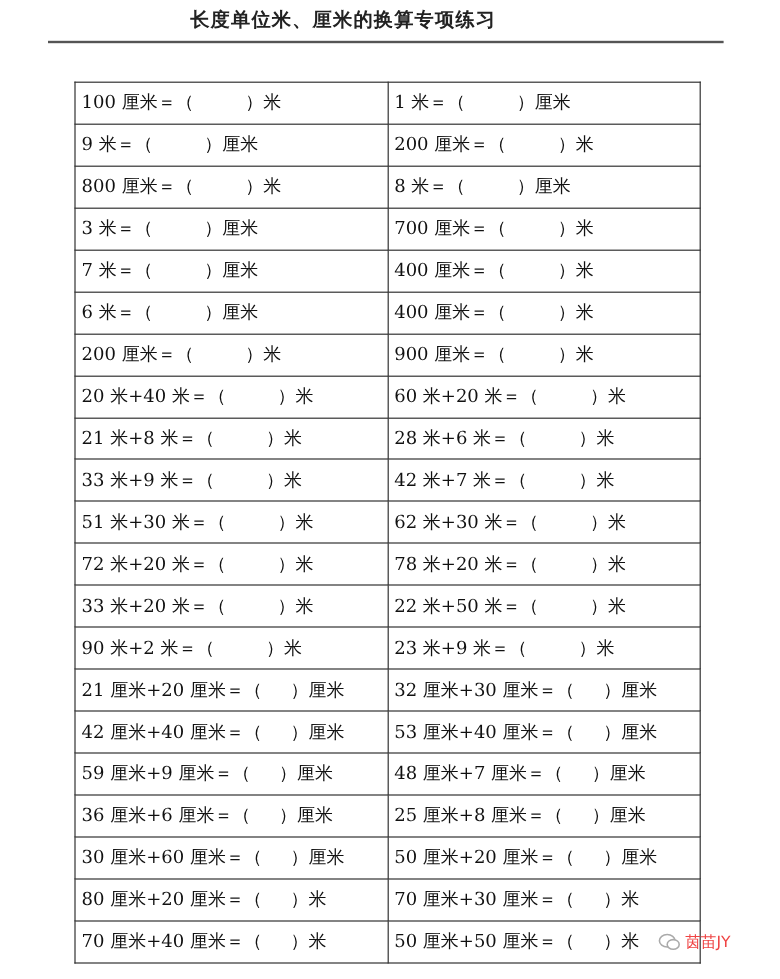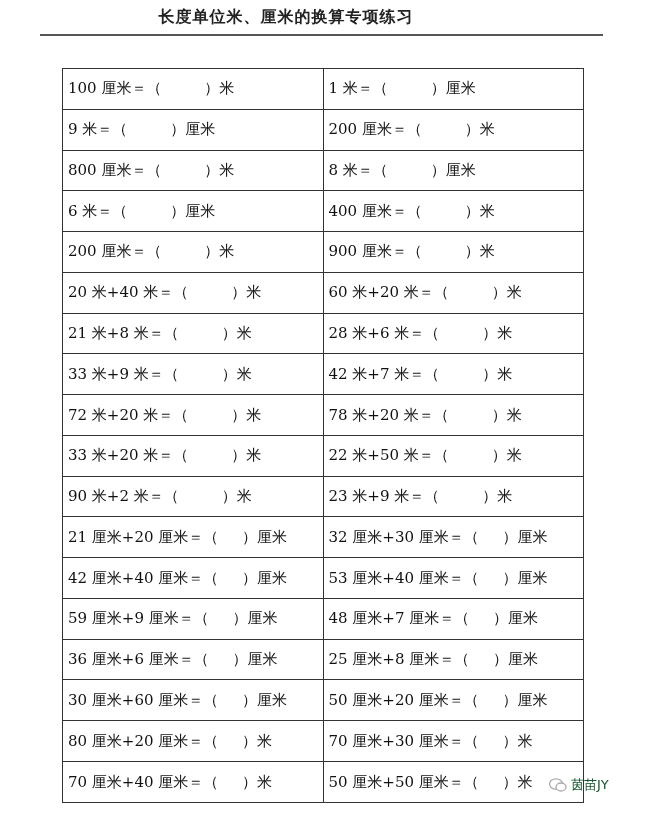--- a/index.html
+++ b/index.html
@@ -7,21 +7,21 @@
          font-family:"DejaVu Serif","Liberation Serif",serif; color:#111; }
   .title { position:absolute; top:7px; left:0; width:572px; text-align:center;
            font-family:"DejaVu Sans","Liberation Sans",sans-serif; font-weight:bold;
            font-size:16px; letter-spacing:1px; color:#222; }
   .rule { position:absolute; top:34px; left:40px; width:563px; height:2px; background:#555; }
   table.sheet { position:absolute; top:68px; left:62px; width:522px; height:735px;
                 border-collapse:collapse; table-layout:fixed; }
   table.sheet td { border:1.5px solid #333; padding:0 0 0 5px; height:33px;
                    font-size:15px; white-space:pre; overflow:hidden; vertical-align:middle;margin-top:46px; }
   .wm { position:absolute; left:548px; top:776px; display:flex; align-items:center;
-        gap:3px; color:#14532d; font-family:"DejaVu Sans","Liberation Sans",sans-serif; font-size:13px; }
+        gap:3px; color:#ef4444; font-family:"DejaVu Sans","Liberation Sans",sans-serif; font-size:13px; }
   .wm svg { display:block; }
 </style>
 </head>
 <body>
 
 <div class="title">长度单位米、厘米的换算专项练习</div>
 <div class="rule"></div>
 
 <table class="sheet">
   <tbody id="rows">
@@ -31,38 +31,50 @@
       </tr>
       <tr>
         <td>9 米＝（         ）厘米</td>
         <td>200 厘米＝（         ）米</td>
       </tr>
       <tr>
         <td>800 厘米＝（         ）米</td>
         <td>8 米＝（         ）厘米</td>
       </tr>
       <tr>
+        <td>3 米＝（         ）厘米</td>
+        <td>700 厘米＝（         ）米</td>
+      </tr>
+      <tr>
+        <td>7 米＝（         ）厘米</td>
+        <td>400 厘米＝（         ）米</td>
+      </tr>
+      <tr>
         <td>6 米＝（         ）厘米</td>
         <td>400 厘米＝（         ）米</td>
       </tr>
       <tr>
         <td>200 厘米＝（         ）米</td>
         <td>900 厘米＝（         ）米</td>
       </tr>
       <tr>
         <td>20 米+40 米＝（         ）米</td>
         <td>60 米+20 米＝（         ）米</td>
       </tr>
       <tr>
         <td>21 米+8 米＝（         ）米</td>
         <td>28 米+6 米＝（         ）米</td>
       </tr>
       <tr>
         <td>33 米+9 米＝（         ）米</td>
         <td>42 米+7 米＝（         ）米</td>
+      </tr>
+      <tr>
+        <td>51 米+30 米＝（         ）米</td>
+        <td>62 米+30 米＝（         ）米</td>
       </tr>
       <tr>
         <td>72 米+20 米＝（         ）米</td>
         <td>78 米+20 米＝（         ）米</td>
       </tr>
       <tr>
         <td>33 米+20 米＝（         ）米</td>
         <td>22 米+50 米＝（         ）米</td>
       </tr>
       <tr>

